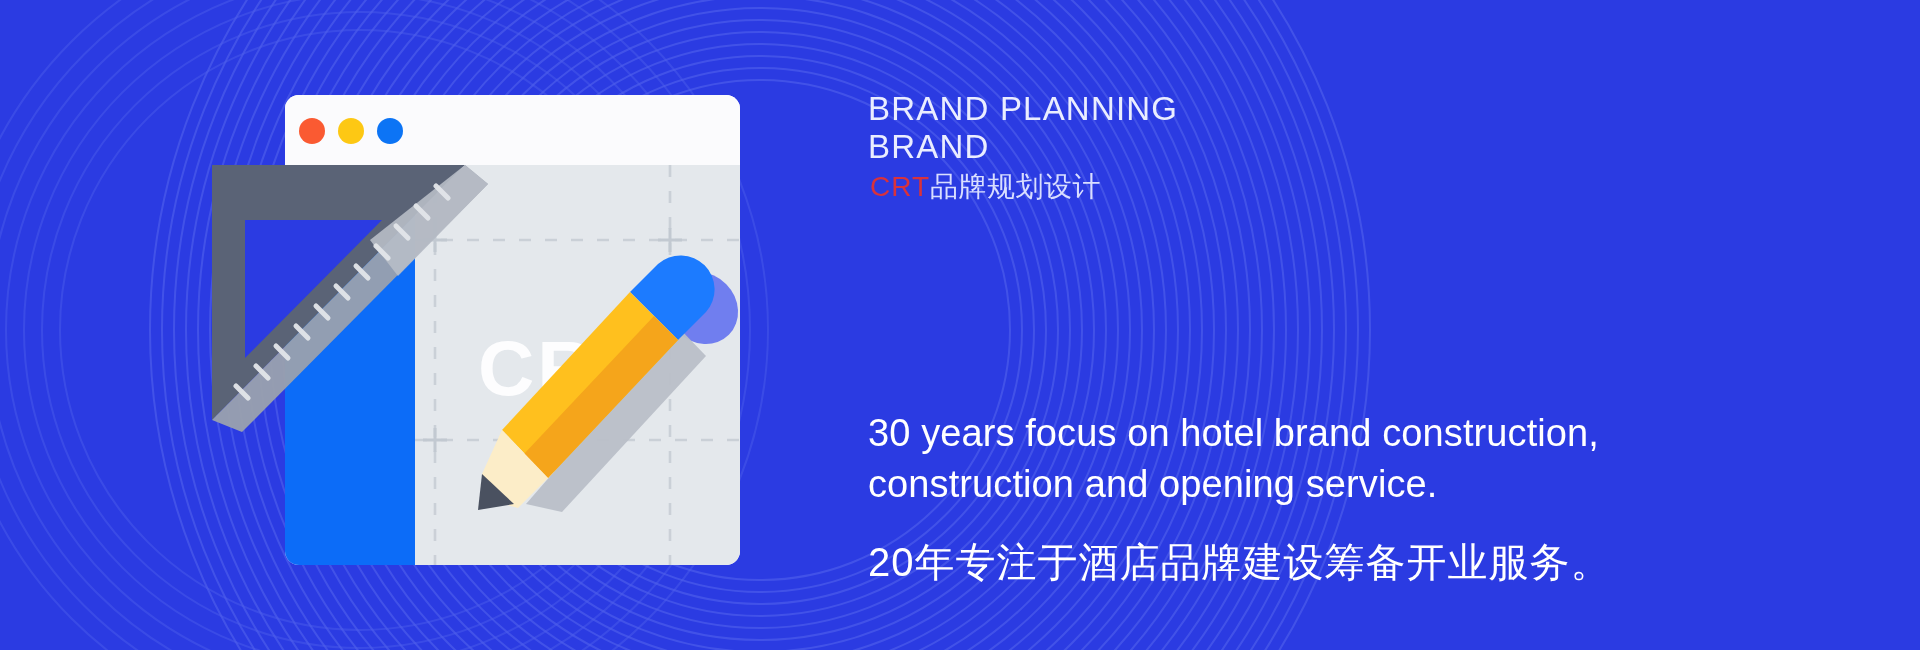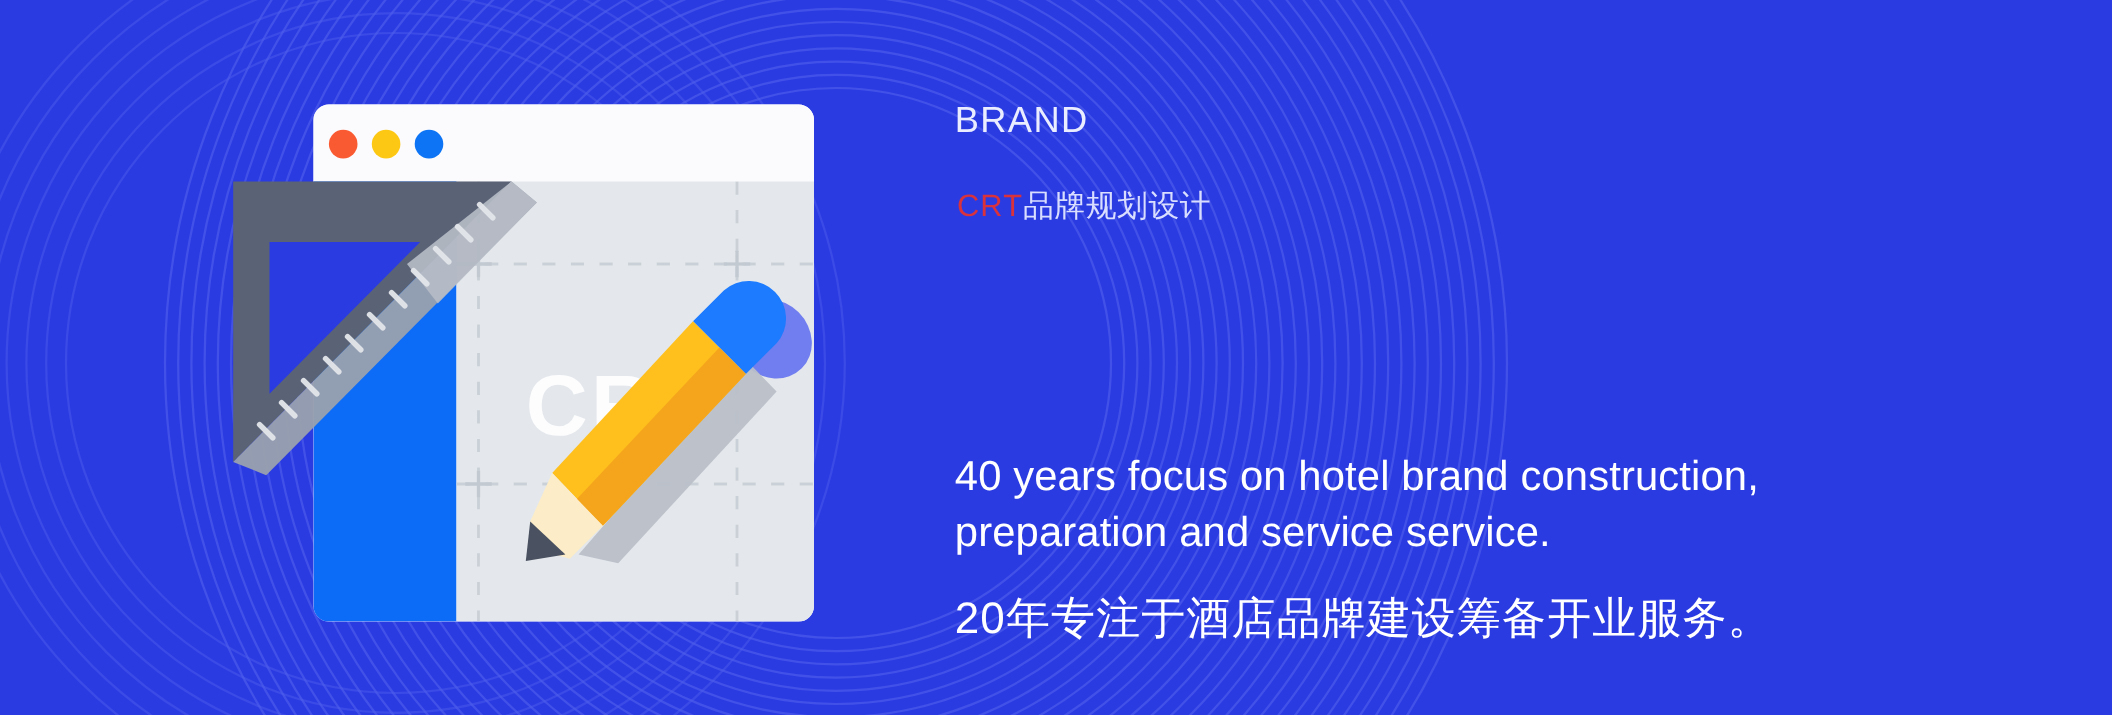--- a/index.html
+++ b/index.html
@@ -189,29 +189,30 @@
         <path d="M272,350 L318,398 L288,428 L260,420 L252,394 Z" fill="#FCEDC8"></path>
 
         <path d="M252,394 L284,424 L248,430 Z" fill="#4A5160"></path>
       </g>
     </svg>
   </div>
 
   <div class="copy">
 
     <div class="eyebrow">
+      <div>BRAND PLANNING</div>
       <div>BRAND</div>
     </div>
 
     <div class="eyebrow-cn">
       <span class="crt">CRT</span><span>品牌规划设计</span>
     </div>
 
     <div class="tagline">
-      <div>40 years focus on hotel brand construction,</div>
-      <div>preparation and service service.</div>
+      <div>30 years focus on hotel brand construction,</div>
+      <div>construction and opening service.</div>
     </div>
 
     <div class="tagline-cn">20年专注于酒店品牌建设筹备开业服务。</div>
 
   </div>
 
 </div>
 
 </body></html>

